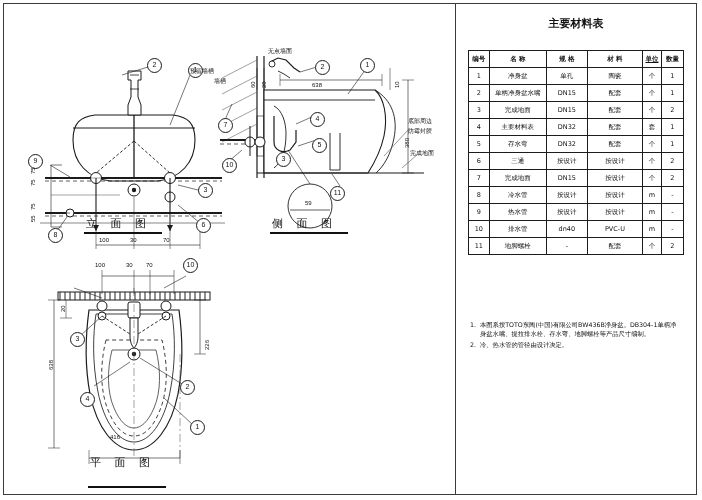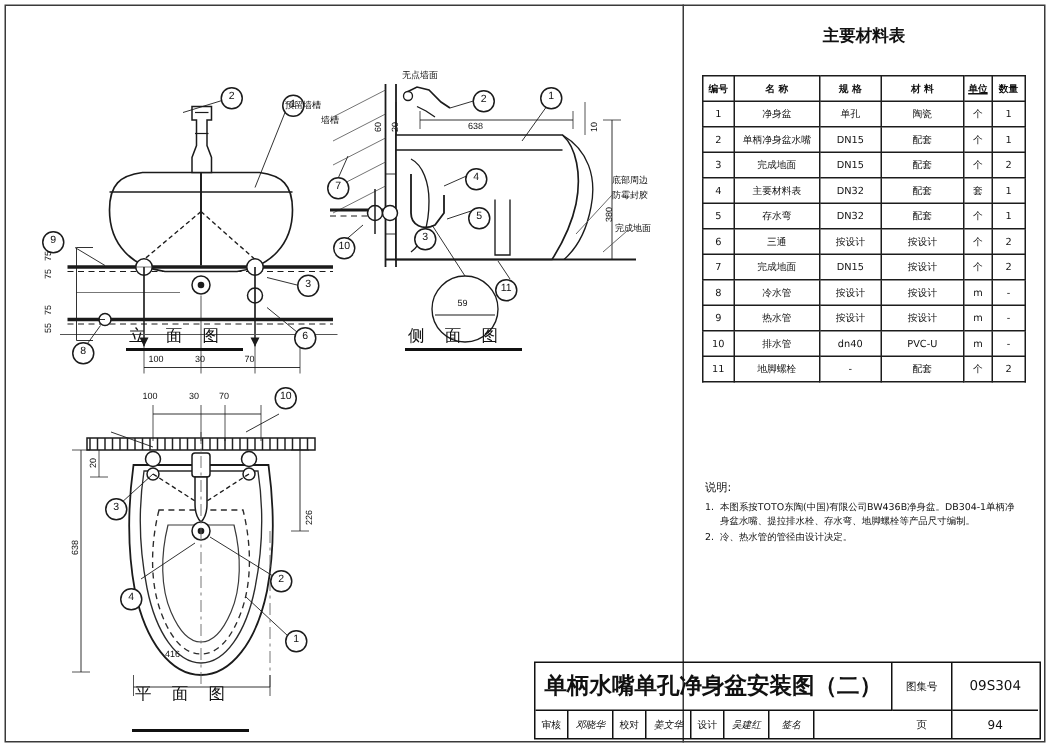--- a/index.html
+++ b/index.html
@@ -462,44 +462,24 @@
         <td>地脚螺栓</td>
         <td>-</td>
         <td>配套</td>
         <td>个</td>
         <td>2</td>
       </tr>
     </tbody>
   </table>
 
   <div class="notes">
-    <div class="notes-h">说明:</div>
     <div class="note-row">
       <div class="note-idx">1.</div>
       <div class="note-bd">本图系按TOTO东陶(中国)有限公司BW436B净身盆。DB304-1单柄净身盆水嘴、提拉排水栓、存水弯、地脚螺栓等产品尺寸编制。</div>
     </div>
     <div class="note-row">
       <div class="note-idx">2.</div>
       <div class="note-bd">冷、热水管的管径由设计决定。</div>
     </div>
   </div>
 
-  <div class="tblock">
-    <div class="tb-main">
-      <span>单柄水嘴单孔净身盆安装图（二）</span>
-    </div>
-    <div class="tb-no-l">图集号</div>
-    <div class="tb-no-r">09S304</div>
-
-    <div class="tb-sign">
-      <div class="sg-lbl">审核</div>
-      <div class="sg-val">邓晓华</div>
-      <div class="sg-lbl">校对</div>
-      <div class="sg-val">姜文华</div>
-      <div class="sg-lbl">设计</div>
-      <div class="sg-val">吴建红</div>
-      <div class="sg-val">签名</div>
-    </div>
-    <div class="tb-pg-l">页</div>
-    <div class="tb-pg-r">94</div>
-  </div>
 
 </div>
 
 </body></html>

